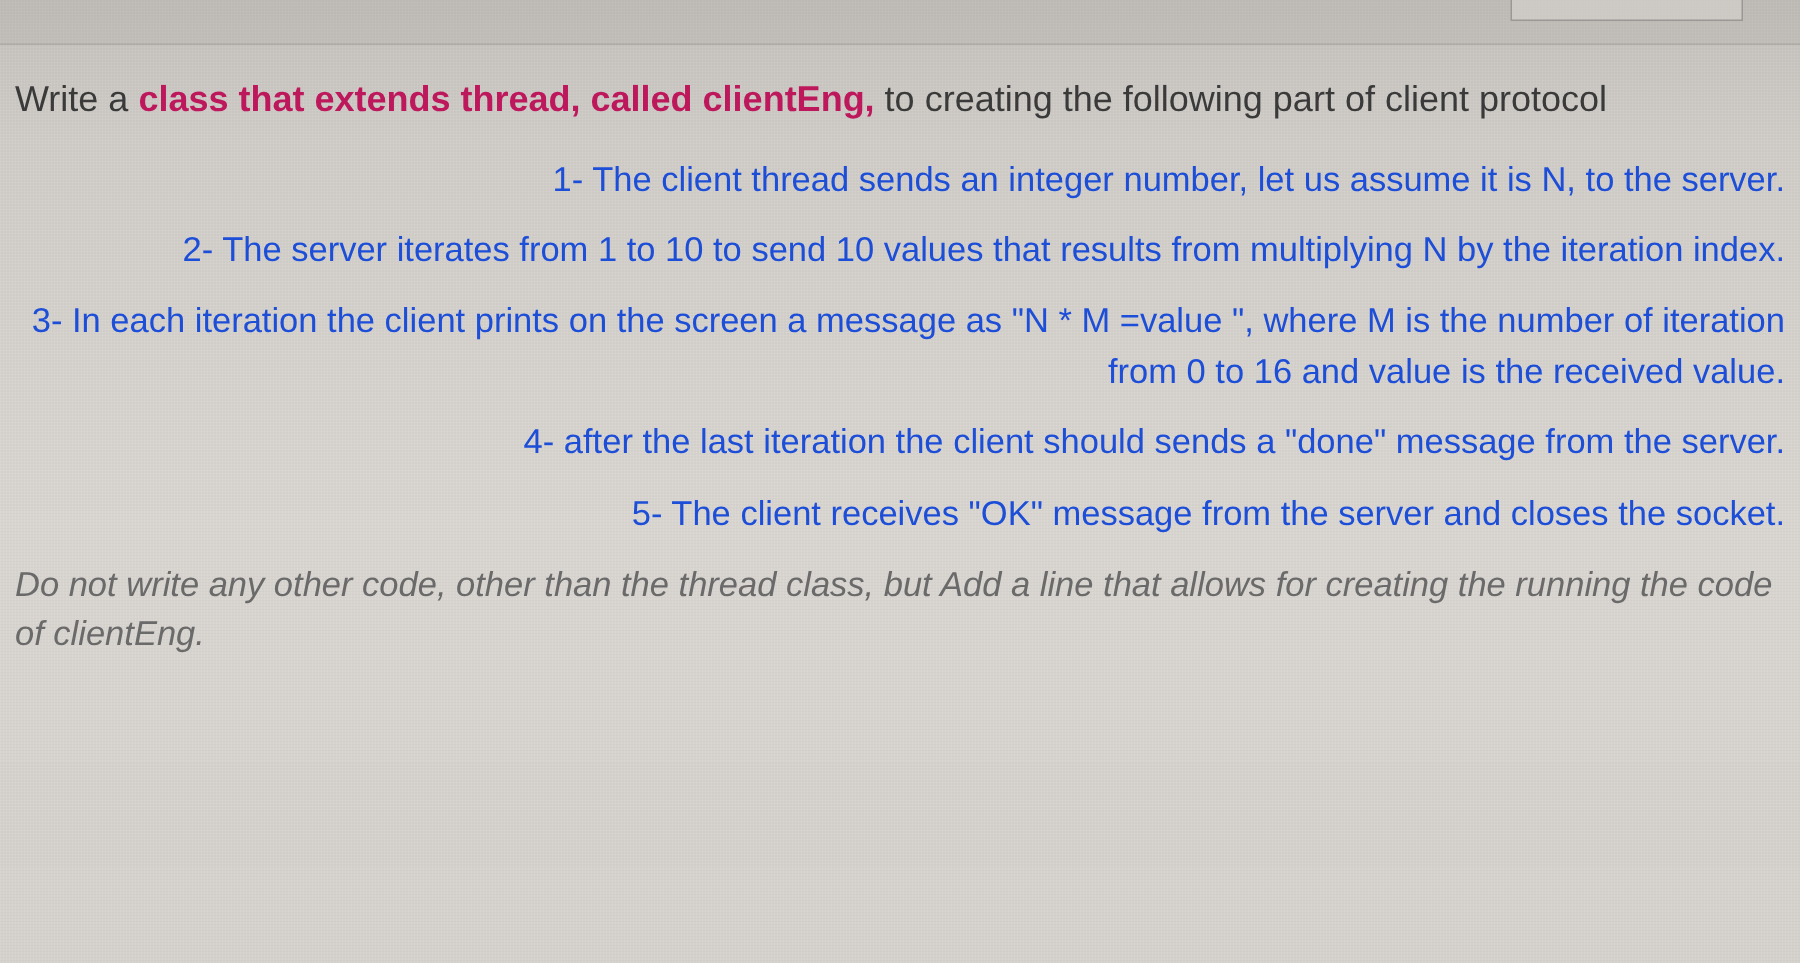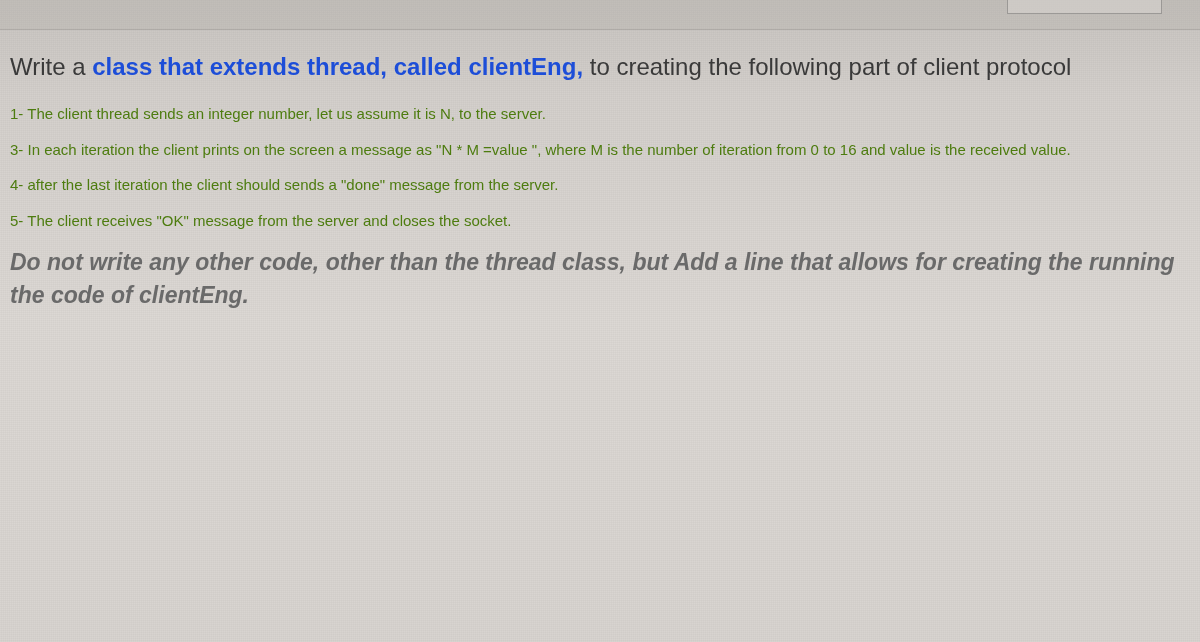--- a/index.html
+++ b/index.html
@@ -33,35 +33,35 @@
       z-index: 1;
     }
     .intro {
       font-size: 24px;
       color: #3a3a3a;
       line-height: 1.45;
       margin-bottom: 18px;
     }
     .intro .bold {
       font-weight: bold;
-      color: #1d4ed8;
+      color: #be185d;
     }
     .step {
-      font-size: 15px;
-      color: #4d7c0f;
+      font-size: 23px;
+      color: #1d4ed8;
       line-height: 1.45;
       margin-bottom: 14px;
+      text-align: right;
     }
     .footnote {
       font-size: 23px;
       color: #6a6a6a;
       font-style: italic;
       line-height: 1.45;
       margin-top: 4px;
-      font-weight: bold;
     }
     .top-border {
       position: absolute;
       top: 0;
       left: 0;
       right: 0;
       height: 30px;
       background: rgba(180, 175, 170, 0.3);
       border-bottom: 1px solid rgba(0,0,0,0.1);
     }
@@ -80,17 +80,18 @@
 <body>
 
 <div class="top-border"></div>
 <div class="top-box"></div>
 
 <div class="content">
   <p class="intro">
     <span>Write a </span><span class="bold">class that extends thread, called clientEng,</span><span> to creating the following part of client protocol</span>
   </p>
   <p class="step">1- The client thread sends an integer number, let us assume it is N, to the server.</p>
+  <p class="step">2- The server iterates from 1 to 10 to send 10 values that results from multiplying N by the iteration index.</p>
   <p class="step">3- In each iteration the client prints on the screen a message as "N * M =value ", where M is the number of iteration from 0 to 16 and value is the received value.</p>
   <p class="step">4- after the last iteration the client should sends a "done" message from the server.</p>
   <p class="step">5- The client receives "OK" message from the server and closes the socket.</p>
   <p class="footnote">Do not write any other code, other than the thread class, but Add a line that allows for creating the running the code of clientEng.</p>
 </div>
 
 </body></html>

